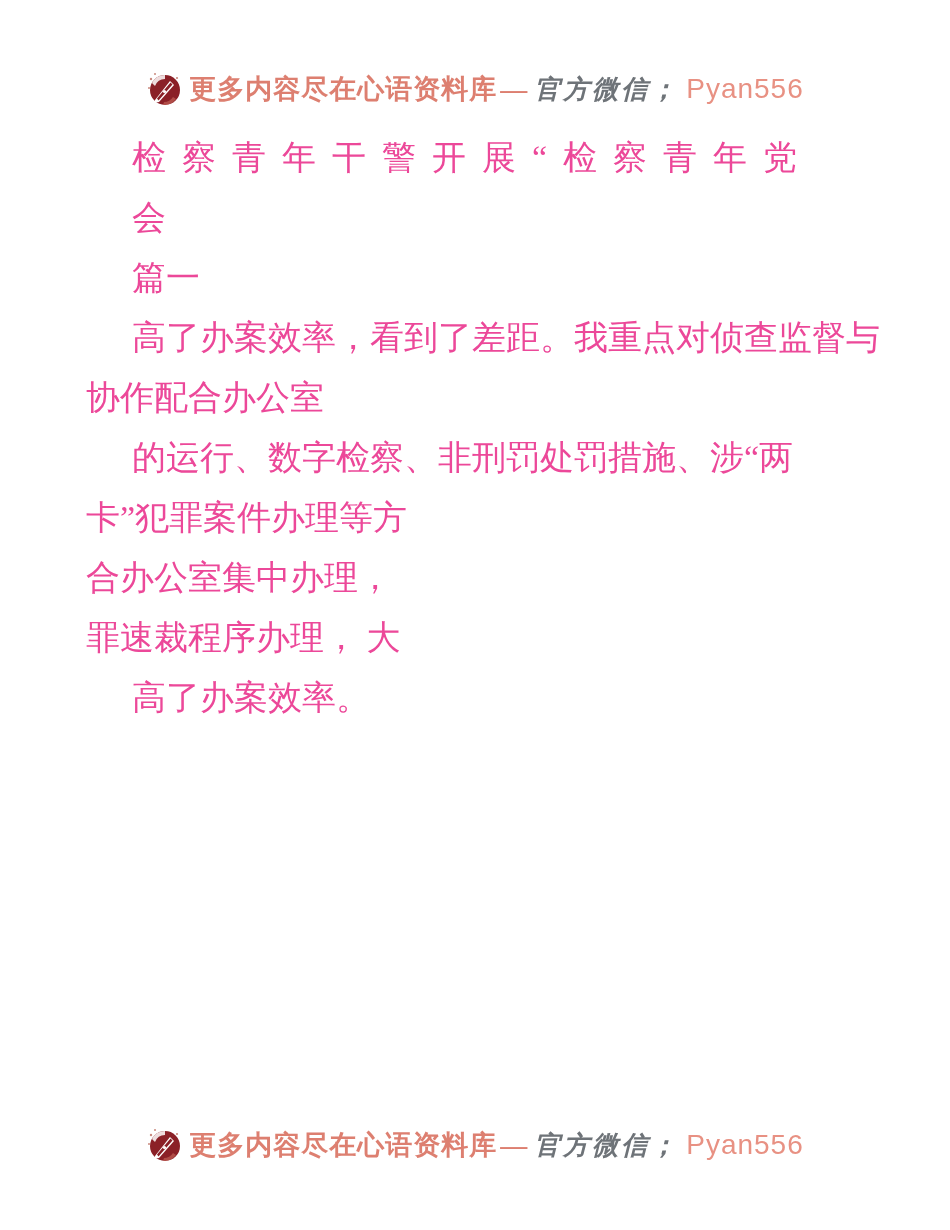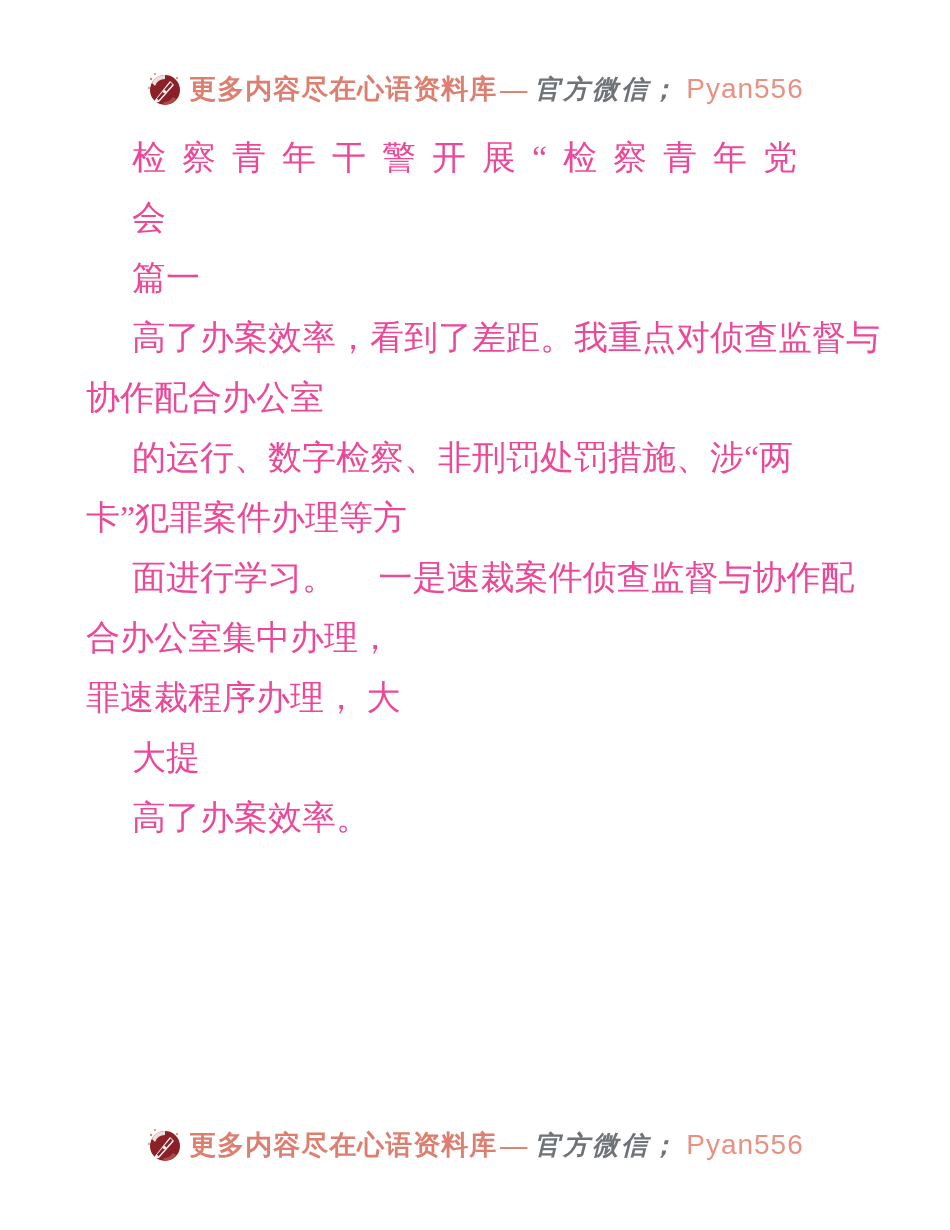--- a/index.html
+++ b/index.html
@@ -87,24 +87,22 @@
   </div>
 
   <div class="doc">
     <p class="title-spaced indent">检察青年干警开展“检察青年党</p>
     <p class="indent">会</p>
     <p class="indent">篇一</p>
     <p class="indent">高了办案效率，看到了差距。我重点对侦查监督与</p>
     <p>协作配合办公室</p>
     <p class="indent">的运行、数字检察、非刑罚处罚措施、涉“两</p>
     <p>卡”犯罪案件办理等方</p>
-    <p class="indent">面进行学习。　 一是速裁案件侦查监督与协作配</p>
     <p>合办公室集中办理，</p>
     <p>罪速裁程序办理， 大</p>
-    <p class="indent">大提</p>
     <p class="indent">高了办案效率。</p>
   </div>
 
   <div class="watermark footer">
     <svg class="wm-logo" viewBox="0 0 36 40" xmlns="http://www.w3.org/2000/svg">
       <circle cx="19" cy="21" r="15" fill="#8b2027"></circle>
       <path d="M19 6 a15 15 0 0 0 -13 8 l3 3 a11 11 0 0 1 10 -7 z" fill="#ffffff" opacity="0.85"></path>
       <path d="M30 30 a15 15 0 0 1 -13 6 l1 -3 a11 11 0 0 0 9 -5 z" fill="#c96a5e" opacity="0.6"></path>
       <path d="M9 31 L24 12 L28 16 L13 33 L8 34 Z" fill="#ffffff"></path>
       <path d="M11 29.5 L24.5 13.5 L26.5 15.5 L12.5 31.5 Z" fill="#8b2027"></path>

